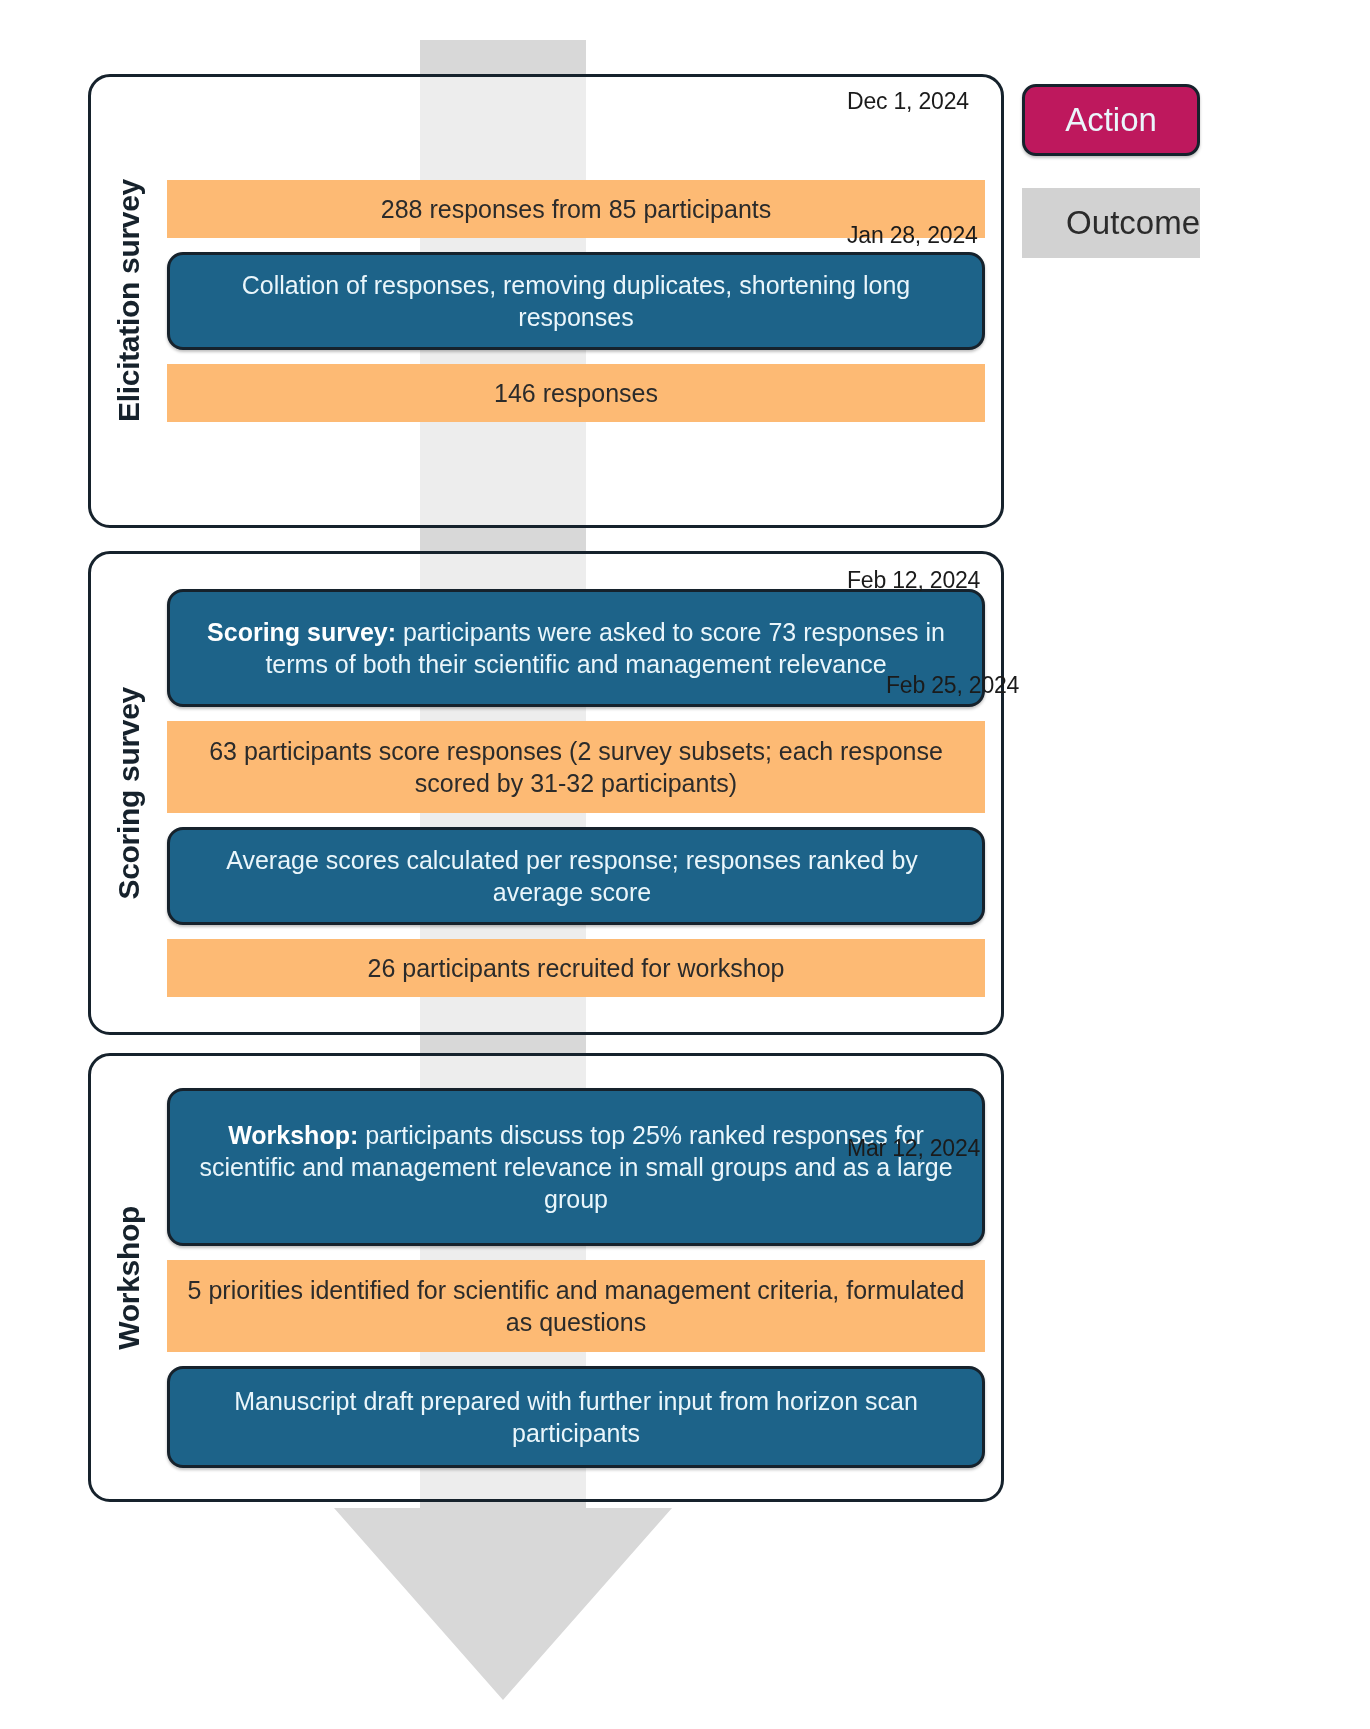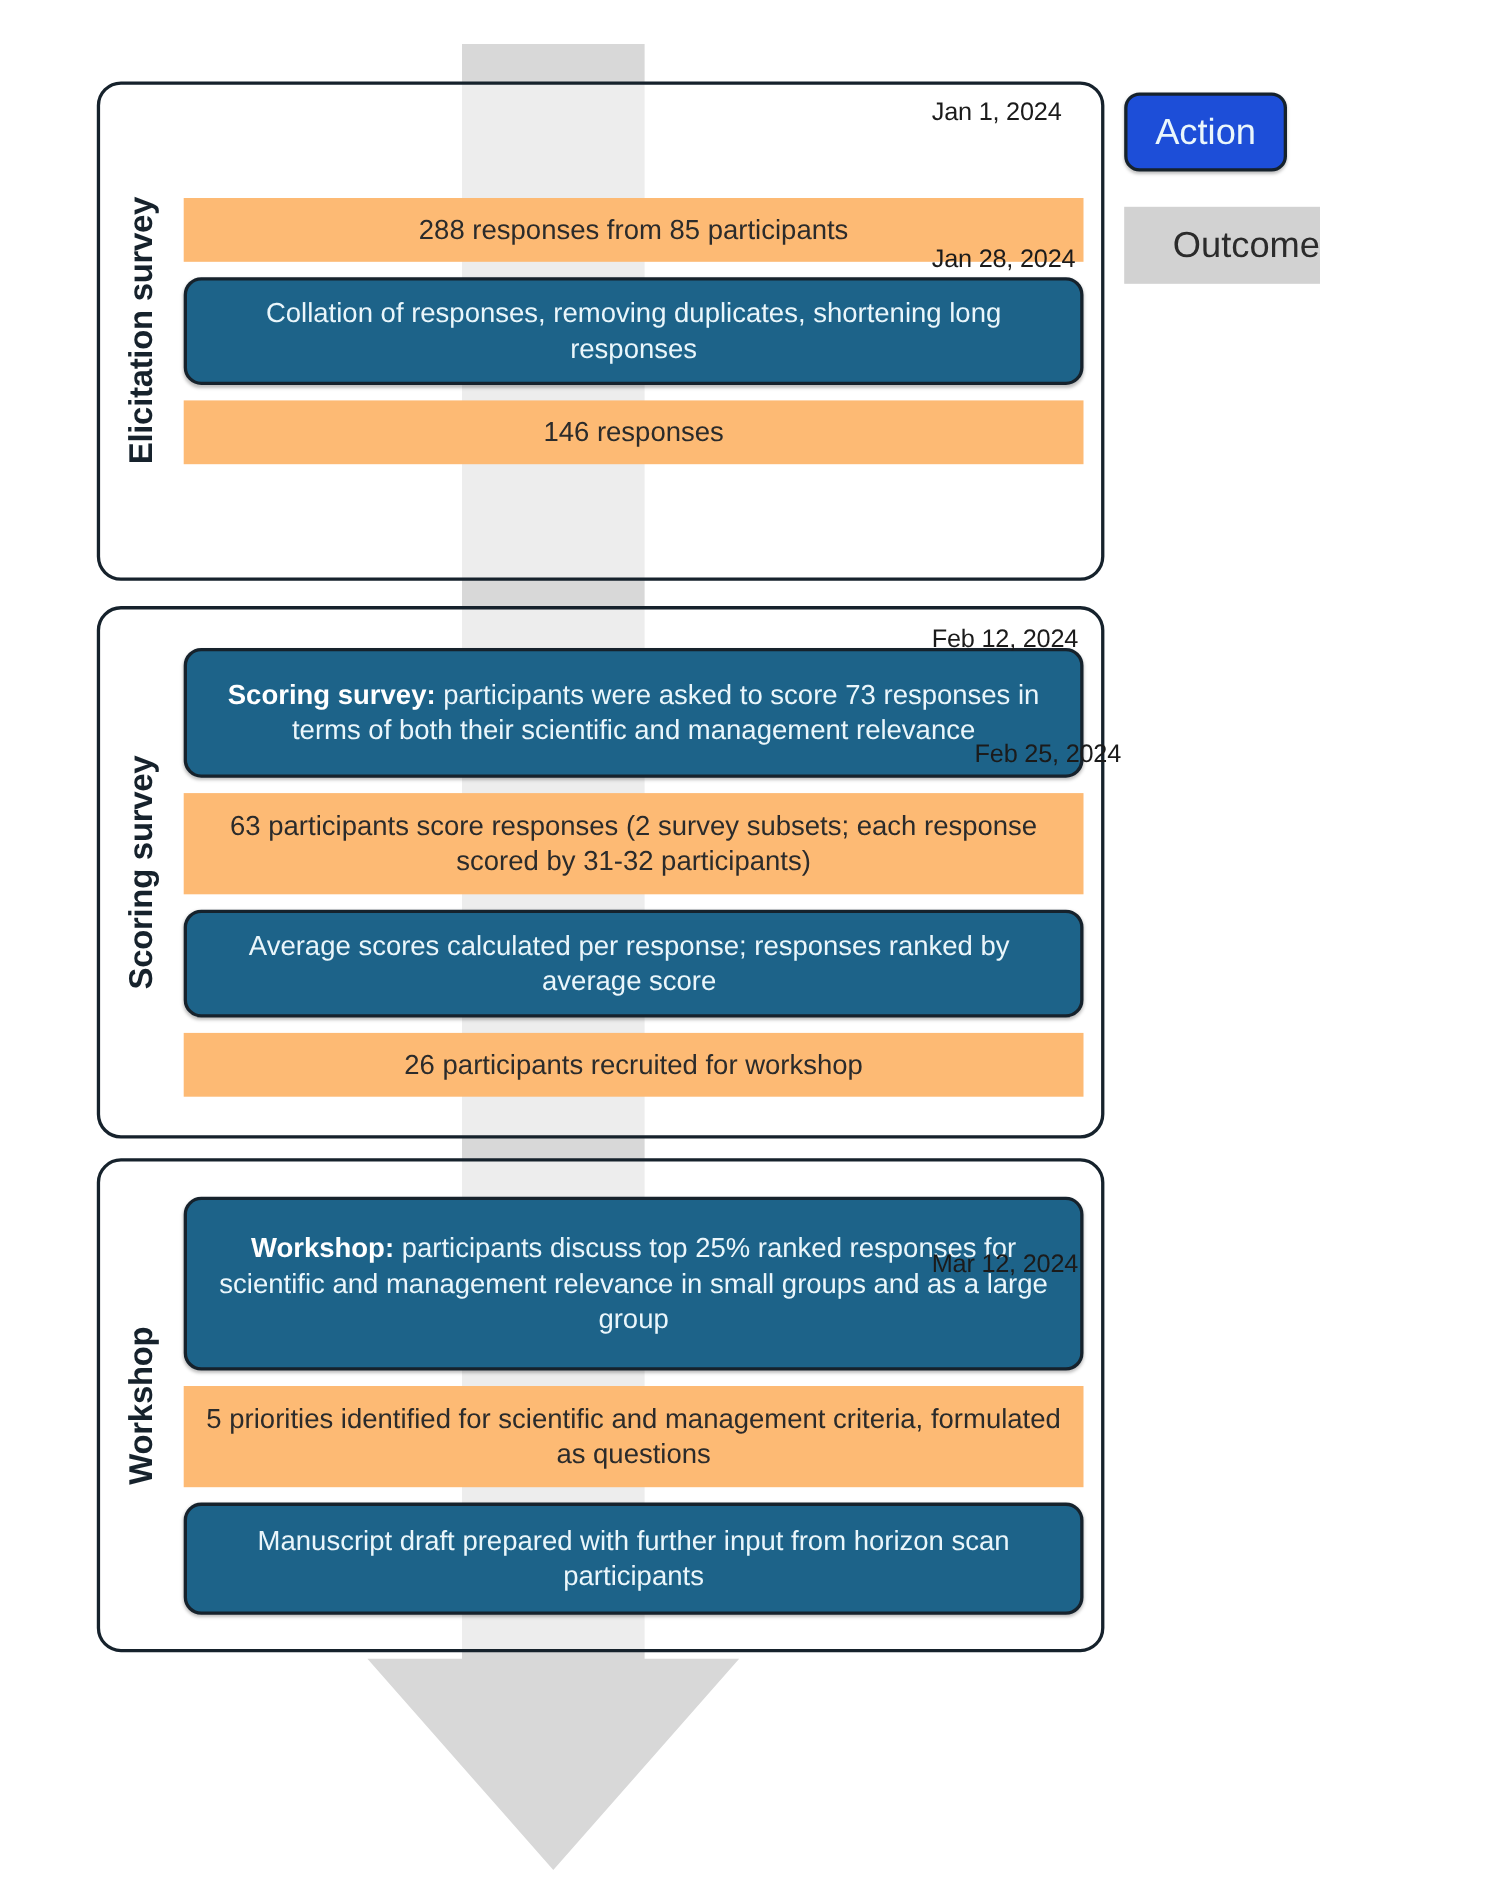--- a/index.html
+++ b/index.html
@@ -119,23 +119,23 @@
   }
 
   
   .legend {
     position: absolute;
     z-index: 3;
   }
   .legend-action {
     left: 1022px;
     top: 84px;
-    width: 148px;
+    width: 178px;
     height: 72px;
-    background: #1d4ed8;
+    background: #be185d;
     border: 3px solid #16222c;
     border-radius: 14px;
     color: #eaf6fb;
     font-size: 33px;
     display: flex;
     align-items: center;
     justify-content: center;
     box-sizing: border-box;
     box-shadow: 0 2px 3px rgba(0,0,0,0.25);
   }
@@ -167,21 +167,21 @@
       <div class="stage-label">
         <span>Elicitation survey</span>
       </div>
       <div class="stage-rows">
         <div class="box outcome">288 responses from 85 participants</div>
         <div class="box action" style="padding-top:14px;padding-bottom:14px;">Collation of responses, removing duplicates, shortening long responses</div>
         <div class="box outcome">146 responses</div>
       </div>
     </div>
   </div>
-  <div class="date" style="left:847px; top:88px;">Jan 1, 2024</div>
+  <div class="date" style="left:847px; top:88px;">Dec 1, 2024</div>
   <div class="date" style="left:847px; top:222px;">Jan 28, 2024</div>
 
   <div class="stage" style="top:551px; height:484px;">
     <div class="stage-inner">
       <div class="stage-label">
         <span>Scoring survey</span>
       </div>
       <div class="stage-rows">
         <div class="box action" style="min-height:118px; display:flex; align-items:center; justify-content:center;">
           <div>

